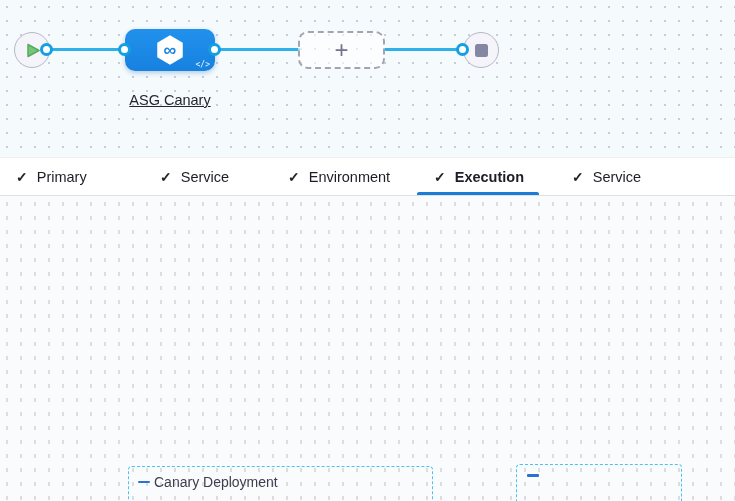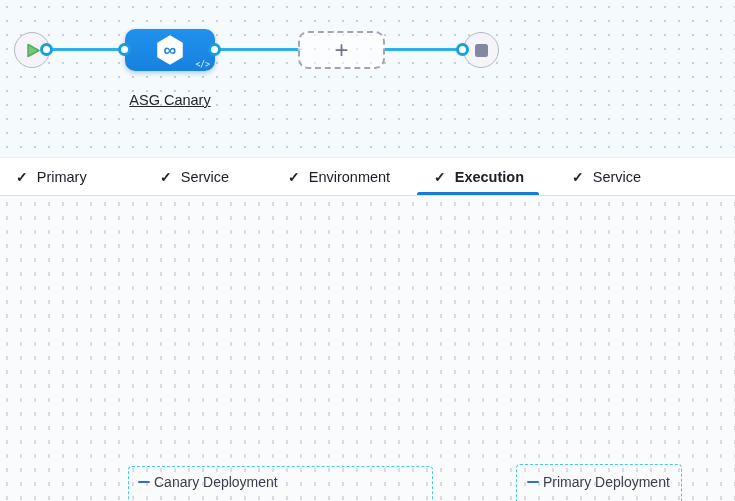--- a/index.html
+++ b/index.html
@@ -124,17 +124,16 @@
 
     <div class="stage-group" style="left:128px;top:270px;width:305px;height:183px;"></div>
     <div class="group-label" style="left:138px;top:278px;">
       <span class="collapse-dash"></span>
       <span>Canary Deployment</span>
     </div>
 
     <div class="stage-group" style="left:516px;top:268px;width:166px;height:185px;"></div>
     <div class="group-label" style="left:527px;top:278px;">
       <span class="collapse-dash"></span>
-      <span>Primary Deployment</span>
     </div>
 
   </div>
 </div>
 
 </body></html>

